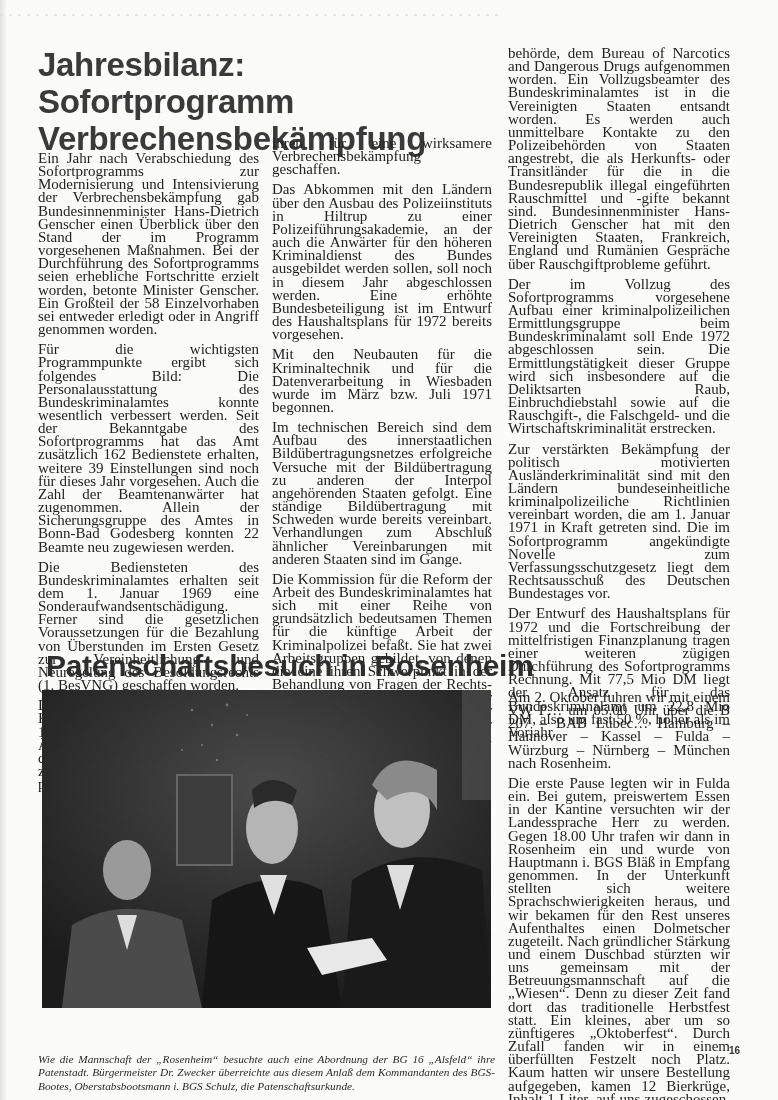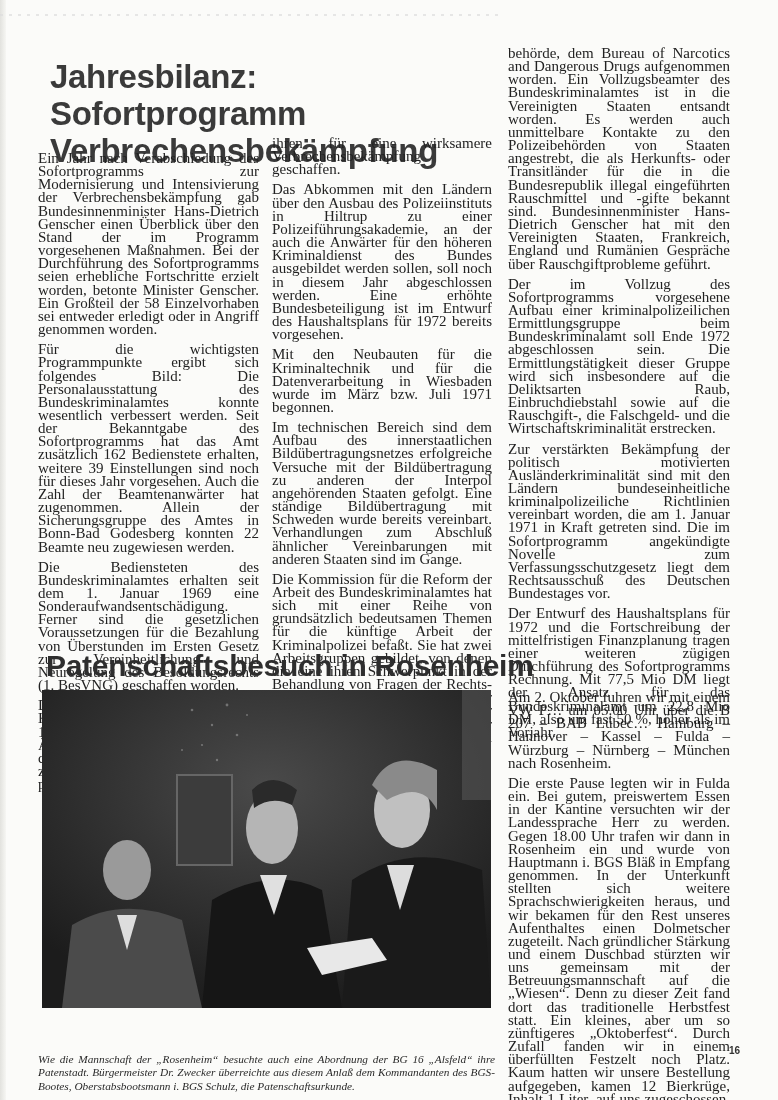--- a/index.html
+++ b/index.html
@@ -3,21 +3,21 @@
 <meta charset="utf-8">
 <style>
   html, body { margin:0; padding:0; }
   body {
     width:778px; height:1100px; background:#fbfbf9; position:relative; overflow:hidden;
     font-family: "Liberation Serif", serif; color:#222;
   }
   .scan-edge { position:absolute; left:0; top:0; width:6px; height:1100px; background:linear-gradient(90deg,#e2e2de,#f6f6f3); }
   .scan-top { position:absolute; left:0; top:14px; width:500px; height:2px; background:repeating-linear-gradient(90deg,#ddd 0 3px,transparent 3px 9px); opacity:.7; }
   h1.main-title {
-    position:absolute; left:38px; top:46px; width:460px; margin:12px;
+    position:absolute; left:38px; top:46px; width:460px; margin:0;
     font-family:"Liberation Sans", sans-serif; font-weight:bold; font-size:33px; line-height:37px;
     color:#3a3a3a; letter-spacing:-0.3px;
   }
   .col { position:absolute; font-size:15px; line-height:13.15px; text-align:justify; hyphens:auto; }
   .col p { margin:0 0 7px 0; }
   #col1 { left:38px; top:152px; width:221px; }
   #col2 { left:272px; top:137px; width:220px; }
   #col3 { left:508px; top:47px; width:222px; }
   h2.second-title {
     position:absolute; left:38px; top:641px; margin:8px;

